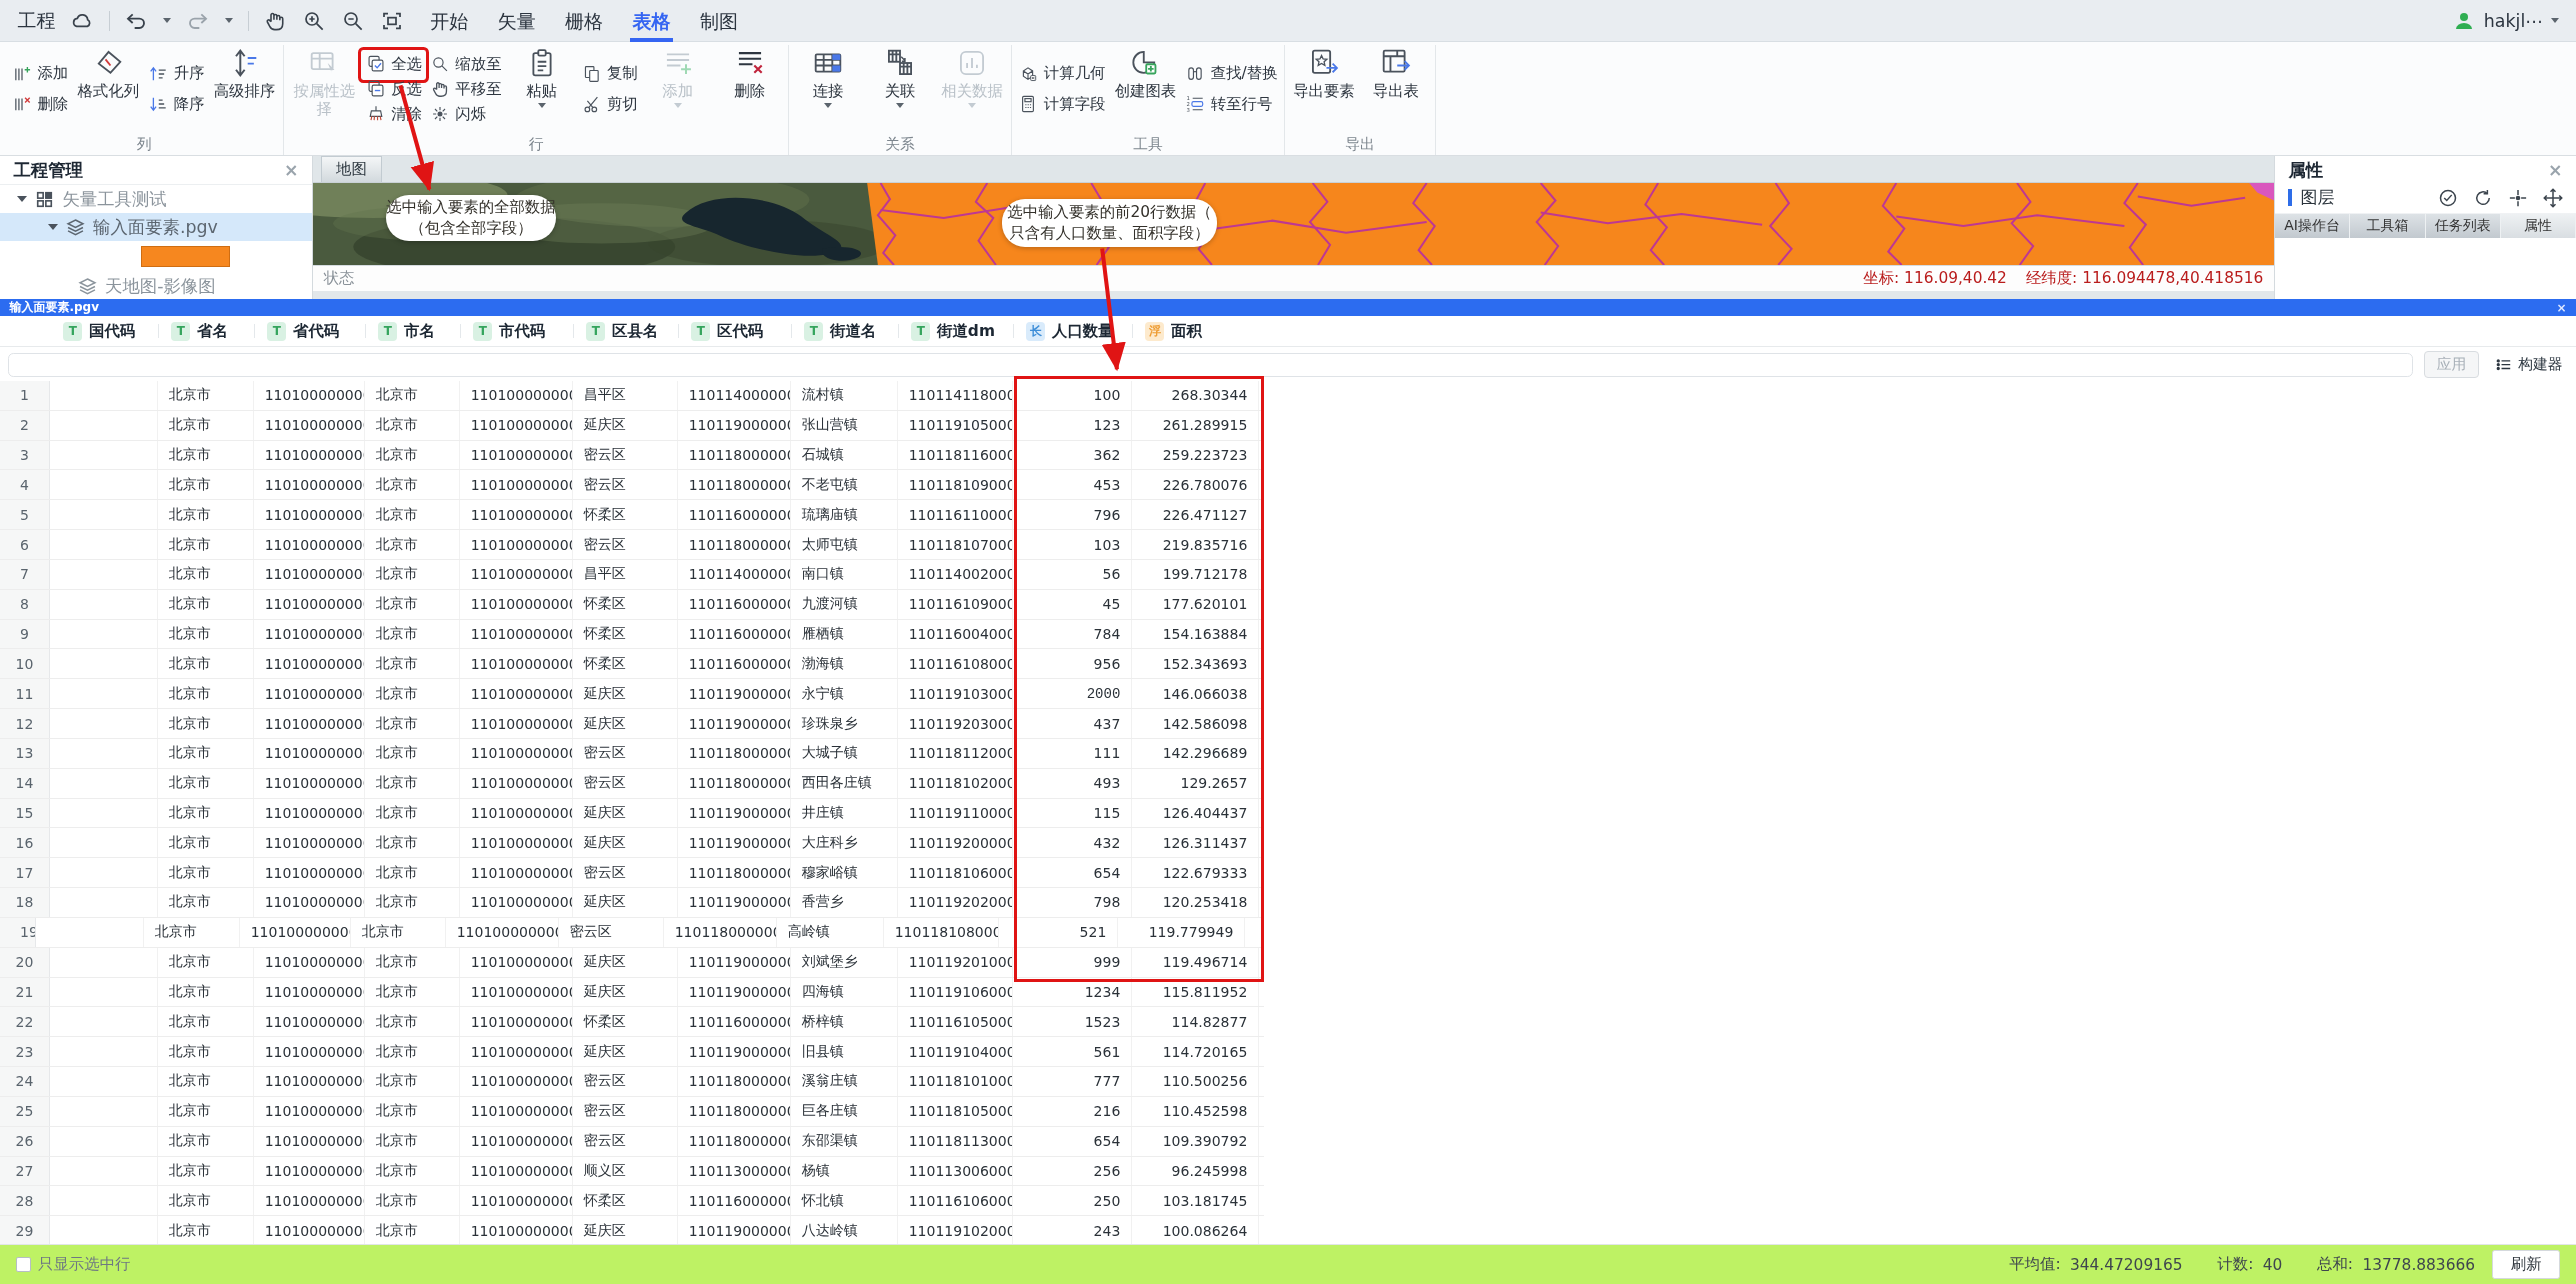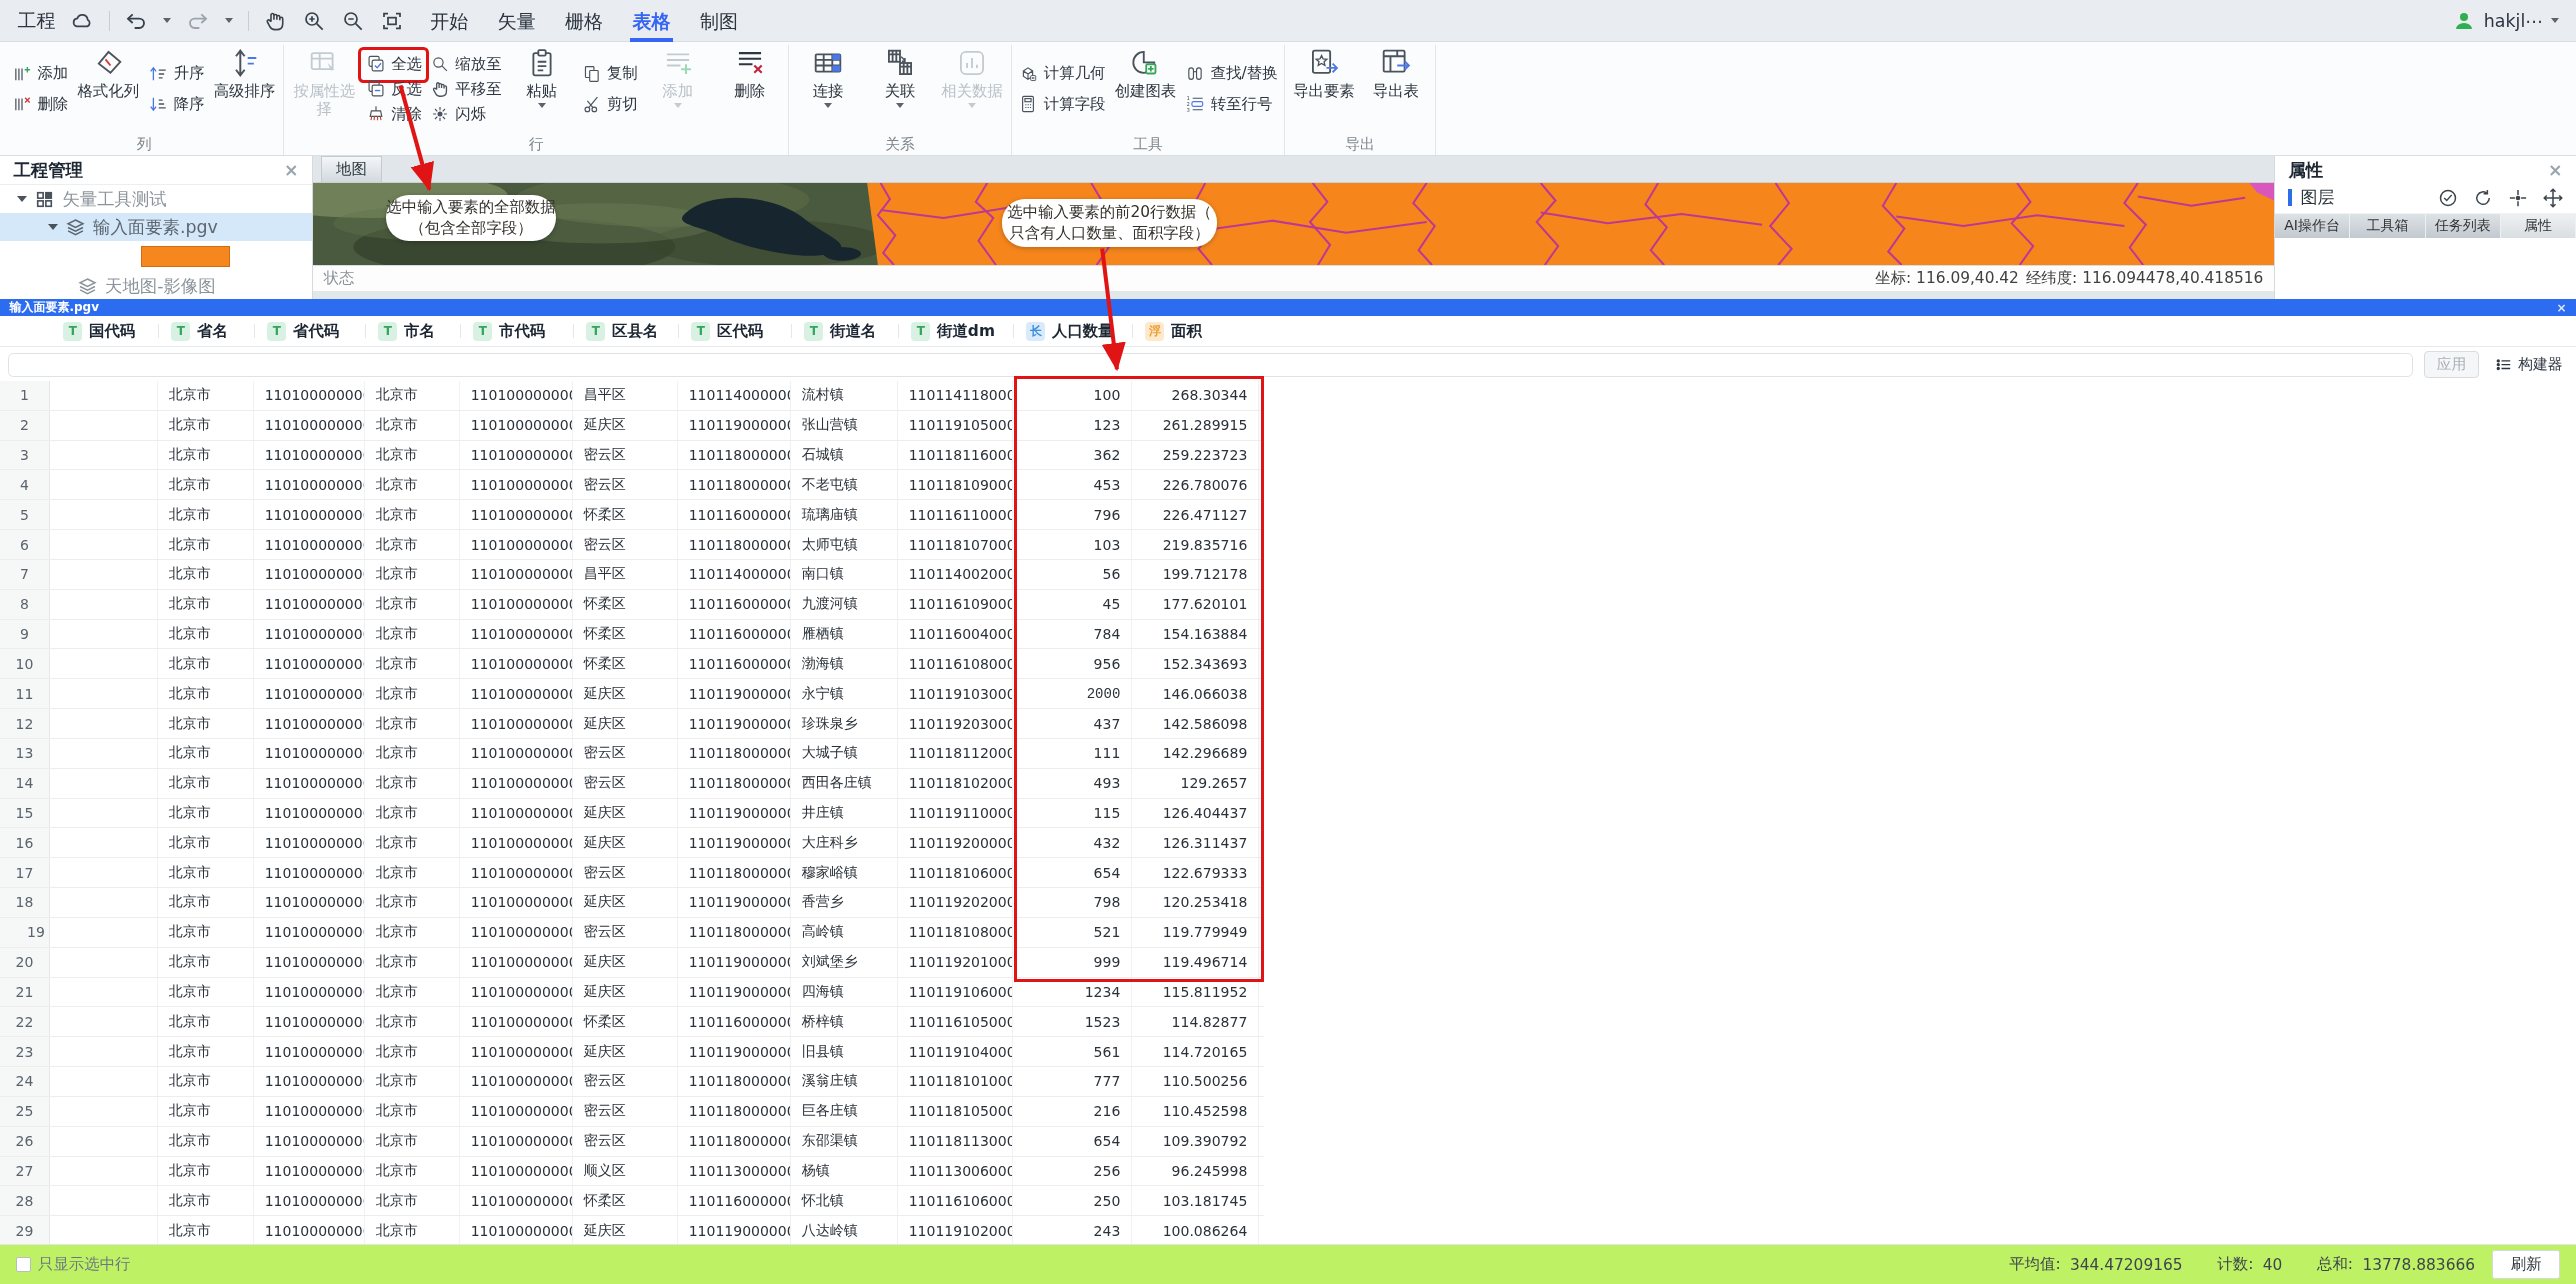--- a/index.html
+++ b/index.html
@@ -54,21 +54,21 @@
   
   .map-region{position:absolute;left:313px;top:156px;width:1961px;height:133px;}
   .map-tabs{height:25.5px;background:#e0e6e9;border-bottom:0.7px solid #c9d1d6;display:flex;align-items:flex-end;}
   .map-tab{width:59px;height:25px;margin-left:8px;background:linear-gradient(#f4f6f7,#d2d9dd);
            border:0.7px solid #c2cbd1;border-bottom:none;display:flex;align-items:center;justify-content:center;
            font-size:15.4px;color:#2e3840;}
   .map-canvas{position:relative;height:82px;overflow:hidden;}
   .map-svg{position:absolute;inset:0;width:100%;height:100%;}
   .map-status{height:25px;background:#fdfdfd;border-top:0.7px solid #d6dce0;display:flex;align-items:center;
               padding:0 10.7px;font-size:15.4px;color:#8a9299;}
-  .map-coords{margin-left:auto;display:flex;gap:7px;color:#404040;align-items:flex-end;}
+  .map-coords{margin-left:auto;display:flex;gap:19px;color:#b91c1c;align-items:flex-end;}
 
   
   .right-panel{position:absolute;left:2274px;top:156px;width:302px;height:144px;background:#fff;
                border-left:0.7px solid #d4dade;box-sizing:border-box;display:flex;flex-direction:column;}
   .rp-title{height:27px;display:flex;align-items:center;padding:0 13.4px;font-weight:bold;font-size:17.4px;color:#1d2733;}
   .rp-layer{height:29.5px;display:flex;align-items:center;padding:0 13.4px;gap:8px;border-bottom:0.7px solid #f0f2f4;}
   .rp-accent{width:4px;height:17.4px;background:#2e6de8;}
   .rp-layer-label{font-size:17px;color:#2b343c;}
   .rp-icons{margin-left:auto;display:flex;gap:14.8px;}
   .rp-icons svg{width:20px;height:20px;}
@@ -879,21 +879,21 @@
           <div class="cell" style="width: 95px;">北京市</div>
           <div class="cell" style="width: 113px;">110100000000</div>
           <div class="cell" style="width: 105px;">延庆区</div>
           <div class="cell" style="width: 113px;">110119000000</div>
           <div class="cell" style="width: 107px;">香营乡</div>
           <div class="cell" style="width: 115px;">110119202000</div>
           <div class="cell num" style="width: 119px;">798</div>
           <div class="cell num" style="width: 127px;">120.253418</div>
         </div>
         <div class="row">
-          <div class="cell rowno" style="width: 50px; padding-left: 23px;">19</div>
+          <div class="cell rowno" style="width: 36px; padding-left: 23px;">19</div>
           <div class="cell" style="width: 108px;"></div>
           <div class="cell" style="width: 96px;">北京市</div>
           <div class="cell" style="width: 111px;">110100000000</div>
           <div class="cell" style="width: 95px;">北京市</div>
           <div class="cell" style="width: 113px;">110100000000</div>
           <div class="cell" style="width: 105px;">密云区</div>
           <div class="cell" style="width: 113px;">110118000000</div>
           <div class="cell" style="width: 107px;">高岭镇</div>
           <div class="cell" style="width: 115px;">110118108000</div>
           <div class="cell num" style="width: 119px;">521</div>

